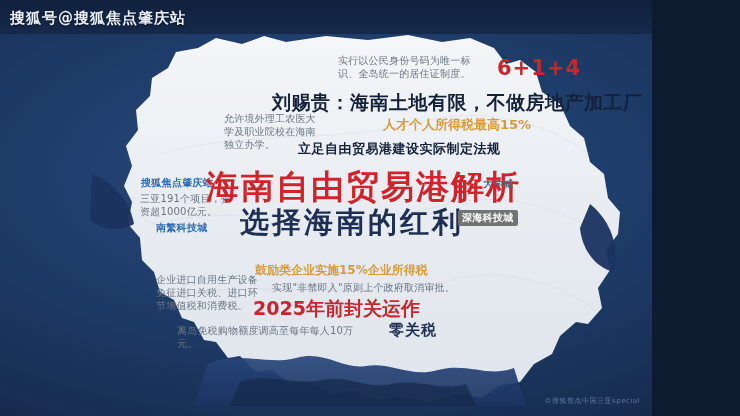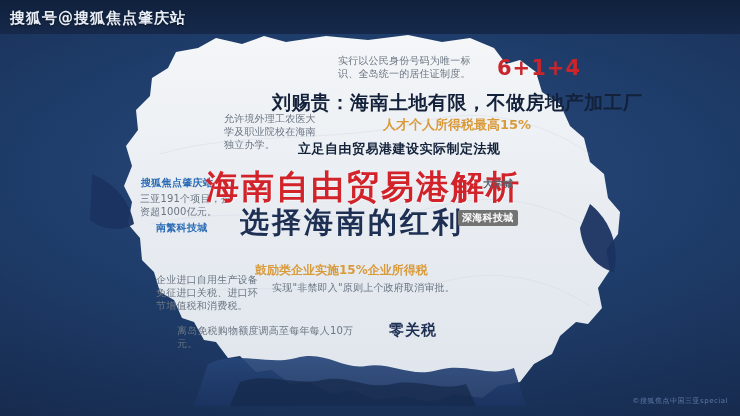--- a/index.html
+++ b/index.html
@@ -1,20 +1,20 @@
 <!DOCTYPE html>
 <html><head>
 <meta charset="utf-8">
 <style>
   html,body{margin:0;padding:0;background:#0d1b30;}
   body{font-family:"DejaVu Sans","Liberation Sans",sans-serif;}
 
   #stage{
     position:relative;
-    width:740px;height:416px;
+    width:652px;height:416px;
     overflow:hidden;
     background:#1d3a66;
   }
   
   #bg-gradient{
     position:absolute;inset:0;
     background:
       radial-gradient(120% 90% at 50% 42%, #2a4c80 0%, #1d3a66 45%, #16294b 80%, #101f3a 100%);
   }
   #bg-top-band{
@@ -165,20 +165,21 @@
 
     <div class="tl blue-chip boxed" style="left:458px;top:210px;">深海科技城</div>
 
 
     <div class="tl orange line-sm" style="left:255px;top:262px;">鼓励类企业实施15%企业所得税</div>
 
     <div class="tl micro" style="left:156px;top:273px;width:104px;">企业进口自用生产设备免征进口关税、进口环节增值税和消费税。</div>
 
     <div class="tl micro" style="left:272px;top:281px;width:200px;">实现"非禁即入"原则上个政府取消审批。</div>
 
+    <div class="tl red line-lg" style="left:253px;top:296px;">2025年前封关运作</div>
 
     <div class="tl micro" style="left:177px;top:324px;width:190px;">离岛免税购物额度调高至每年每人10万元。</div>
 
     <div class="tl" id="zero-tariff" style="left:389px;top:321px;">零关税</div>
 
 
   </div>
 
   <div id="credit">©搜狐焦点中国三亚special</div>
 

